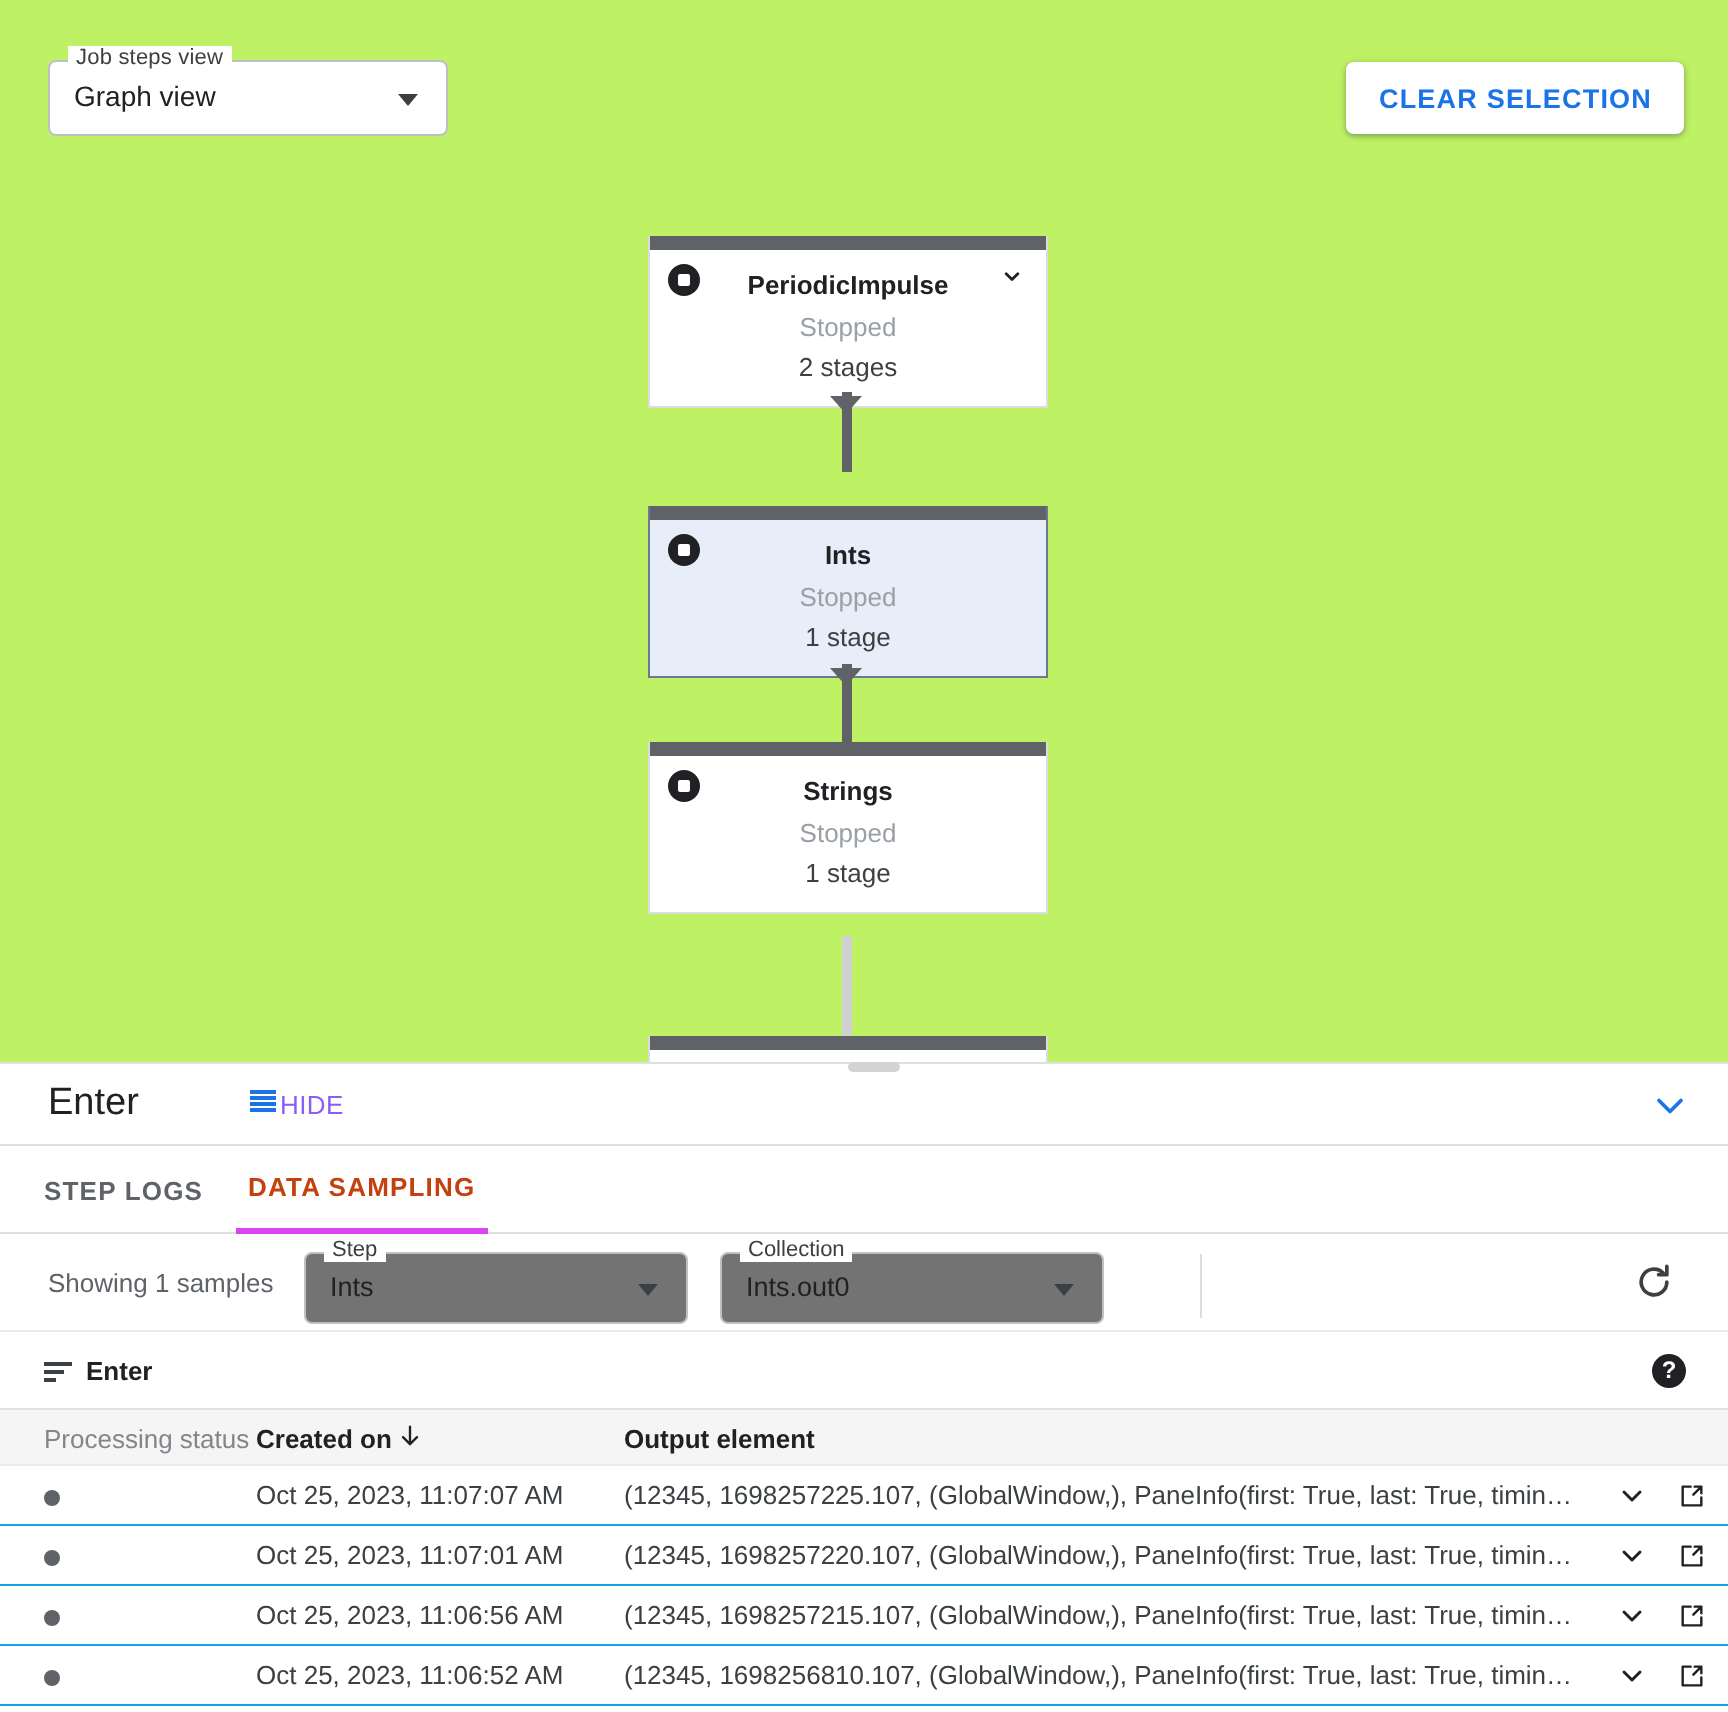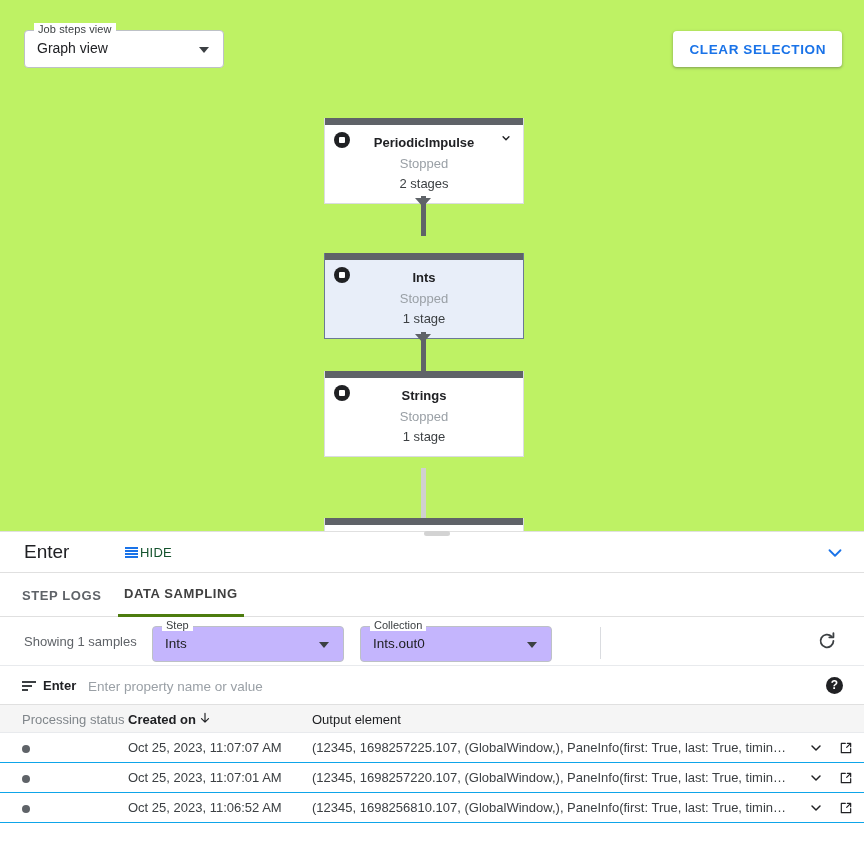--- a/index.html
+++ b/index.html
@@ -188,22 +188,22 @@
   }
   #logs-title {
     position: absolute;
     left: 24px; top: 9px;
     font-size: 19px;
     color: #202124;
   }
   #hide-button {
     position: absolute;
     left: 125px; top: 13px;
-    display: flex; align-items: center;
-    color: #14532d;
+    display: flex; align-items: flex-start;
+    color: #8b5cf6;
     font-size: 13px;
     letter-spacing: .2px;
     cursor: pointer;
   }
   #hide-icon {
     display: inline-block;
     width: 13px; height: 11px;
     margin-right: 2px;
     position: relative;
   }
@@ -227,40 +227,40 @@
   .tab {
     position: absolute;
     top: 0; height: 44px;
     display: flex; align-items: center;
     font-size: 13px;
     font-weight: bold;
     letter-spacing: .6px;
     cursor: pointer;
   }
   .tab.inactive { color: #5f6368; }
-  .tab.active { color: #404040; border-bottom: 3px solid #4d7c0f; }
+  .tab.active { color: #c2410c; border-bottom: 3px solid #d946ef; }
 
   
   #controls {
     position: relative;
     height: 49px;
     border-bottom: 1px solid #e8eaed;
   }
   #showing-label {
     position: absolute;
     left: 24px; top: 17px;
     font-size: 13px;
     color: #5f6368;
   }
   .field {
     position: absolute;
     top: 9px; height: 36px;
     border: 1px solid #bdc1c6;
     border-radius: 4px;
-    background: #c4b5fd;
+    background: #737373;
     cursor: pointer;
   }
   .field .legend {
     position: absolute;
     left: 9px; top: -8px;
     background: #fff;
     padding: 0 4px;
     font-size: 11px;
     color: #3c4043;
     font-weight: 500;
@@ -345,21 +345,21 @@
   }
   .th {
     position: absolute;
     top: 7px;
     font-size: 13px;
     white-space: nowrap;
   }
   #th-status { left: 22px; color: #80868b; }
   #th-created { left: 128px; color: #202124; font-weight: bold; cursor: pointer; }
   #sort-arrow { position: absolute; left: 198px; top: 5px; width: 14px; height: 16px; cursor: pointer; }
-  #th-output { left: 312px; color: #202124; font-weight: normal; }
+  #th-output { left: 312px; color: #202124; font-weight: bold; }
 
   .row {
     position: relative;
     height: 30px;
     border-bottom: 1px solid #0ea5e9;
     cursor: pointer;
   }
   .row .dot {
     position: absolute;
     left: 22px; top: 12px;
@@ -496,21 +496,20 @@
     </svg>
   </div>
 
   <div id="filter-bar">
     <span id="filter-icon">
       <i style="top:0;   width:14px;"></i>
       <i style="top:4px; width:10px;"></i>
       <i style="top:8px; width:6px;"></i>
     </span>
     <span id="filter-label">Enter</span>
-    <input id="filter-input" type="text" placeholder="Enter property name or value" style="">
     <div class="help-icon" id="filter-help">?</div>
   </div>
 
   <div id="table-head">
     <div class="th" id="th-status">Processing status</div>
     <div class="th" id="th-created">Created on</div>
     <svg id="sort-arrow" viewBox="0 0 24 24">
       <path d="M12 4v15M6 13l6 6 6-6" fill="none" stroke="#202124" stroke-width="2" stroke-linecap="round" stroke-linejoin="round"></path>
     </svg>
     <div class="th" id="th-output">Output element</div>
@@ -533,20 +532,31 @@
     <span class="created">Oct 25, 2023, 11:07:01 AM</span>
     <span class="output">(12345, 1698257220.107, (GlobalWindow,), PaneInfo(first: True, last: True, timing…</span>
     <svg class="chev" viewBox="0 0 24 24">
       <path d="M6 9l6 6 6-6" fill="none" stroke="#202124" stroke-width="2.2" stroke-linecap="round" stroke-linejoin="round"></path>
     </svg>
     <svg class="ext" viewBox="0 0 24 24">
       <path d="M5 5h6M5 5v14h14v-6M13 11l6-6M14 5h5v5" fill="none" stroke="#202124" stroke-width="1.8" stroke-linecap="round" stroke-linejoin="round"></path>
     </svg>
   </div>
 
+  <div class="row">
+    <span class="dot"></span>
+    <span class="created">Oct 25, 2023, 11:06:56 AM</span>
+    <span class="output">(12345, 1698257215.107, (GlobalWindow,), PaneInfo(first: True, last: True, timing…</span>
+    <svg class="chev" viewBox="0 0 24 24">
+      <path d="M6 9l6 6 6-6" fill="none" stroke="#202124" stroke-width="2.2" stroke-linecap="round" stroke-linejoin="round"></path>
+    </svg>
+    <svg class="ext" viewBox="0 0 24 24">
+      <path d="M5 5h6M5 5v14h14v-6M13 11l6-6M14 5h5v5" fill="none" stroke="#202124" stroke-width="1.8" stroke-linecap="round" stroke-linejoin="round"></path>
+    </svg>
+  </div>
 
   <div class="row">
     <span class="dot"></span>
     <span class="created">Oct 25, 2023, 11:06:52 AM</span>
     <span class="output">(12345, 1698256810.107, (GlobalWindow,), PaneInfo(first: True, last: True, timing…</span>
     <svg class="chev" viewBox="0 0 24 24">
       <path d="M6 9l6 6 6-6" fill="none" stroke="#202124" stroke-width="2.2" stroke-linecap="round" stroke-linejoin="round"></path>
     </svg>
     <svg class="ext" viewBox="0 0 24 24">
       <path d="M5 5h6M5 5v14h14v-6M13 11l6-6M14 5h5v5" fill="none" stroke="#202124" stroke-width="1.8" stroke-linecap="round" stroke-linejoin="round"></path>

